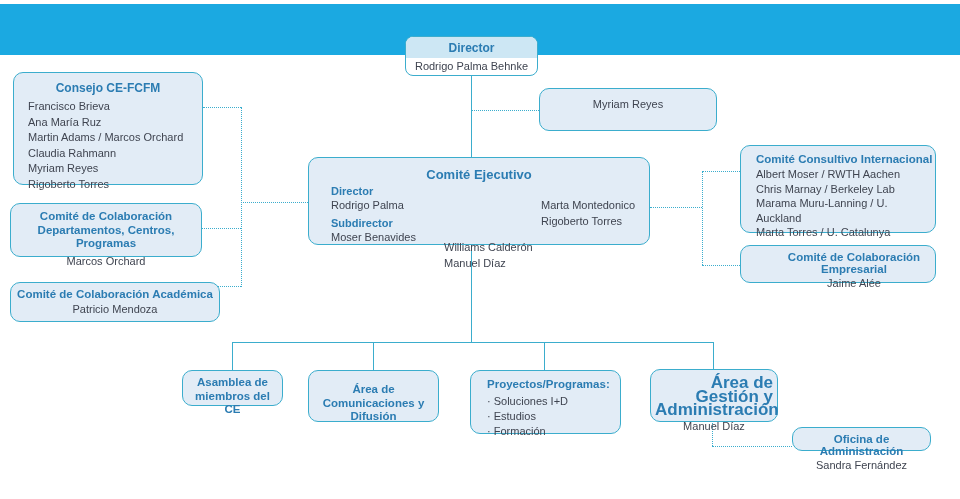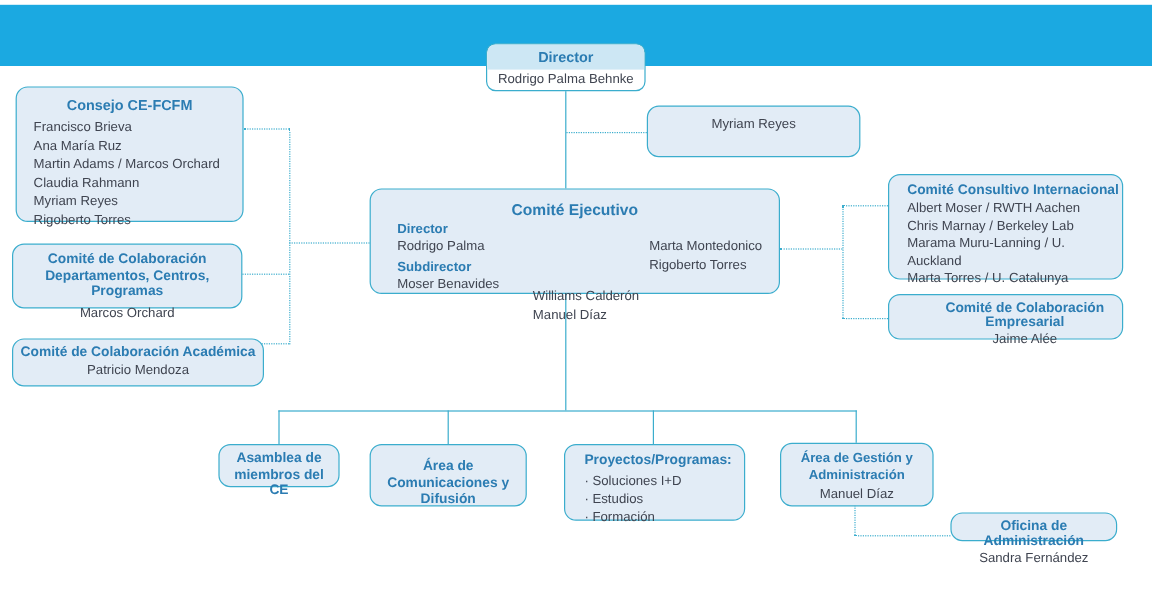--- a/index.html
+++ b/index.html
@@ -70,21 +70,21 @@
 
   
   .asamblea{left:182px;top:370px;width:101px;height:36px;padding:5px 8px 0 8px;}
   .asamblea .title{font-size:11.5px;line-height:13.5px;}
   .comunicaciones{left:308px;top:370px;width:131px;height:52px;padding:12px 6px 0 6px;}
   .comunicaciones .title{font-size:11.5px;line-height:13.5px;}
   .proyectos{left:470px;top:370px;width:151px;height:64px;padding:7px 0 0 16px;}
   .proyectos .title{font-size:11.5px;margin-bottom:4px;padding-right:16px;text-align:center;}
   .proyectos ul{list-style:none;font-size:11px;line-height:15px;}
   .gestion{left:650px;top:369px;width:128px;height:53px;padding:6px 4px 0 4px;}
-  .gestion .title{font-size:11px;line-height:13.5px;}
+  .gestion .title{font-size:17px;line-height:13.5px;text-align:right;}
   .gestion .name{font-size:11px;margin-top:3px;}
   .oficina{left:792px;top:427px;width:139px;height:24px;padding-top:5px;}
   .oficina .title{font-size:11.5px;}
   .oficina .name{font-size:11px;margin-top:2px;}
 </style>
 </head>
 <body>
 
 <div class="canvas">
   <div class="topbar"></div>

